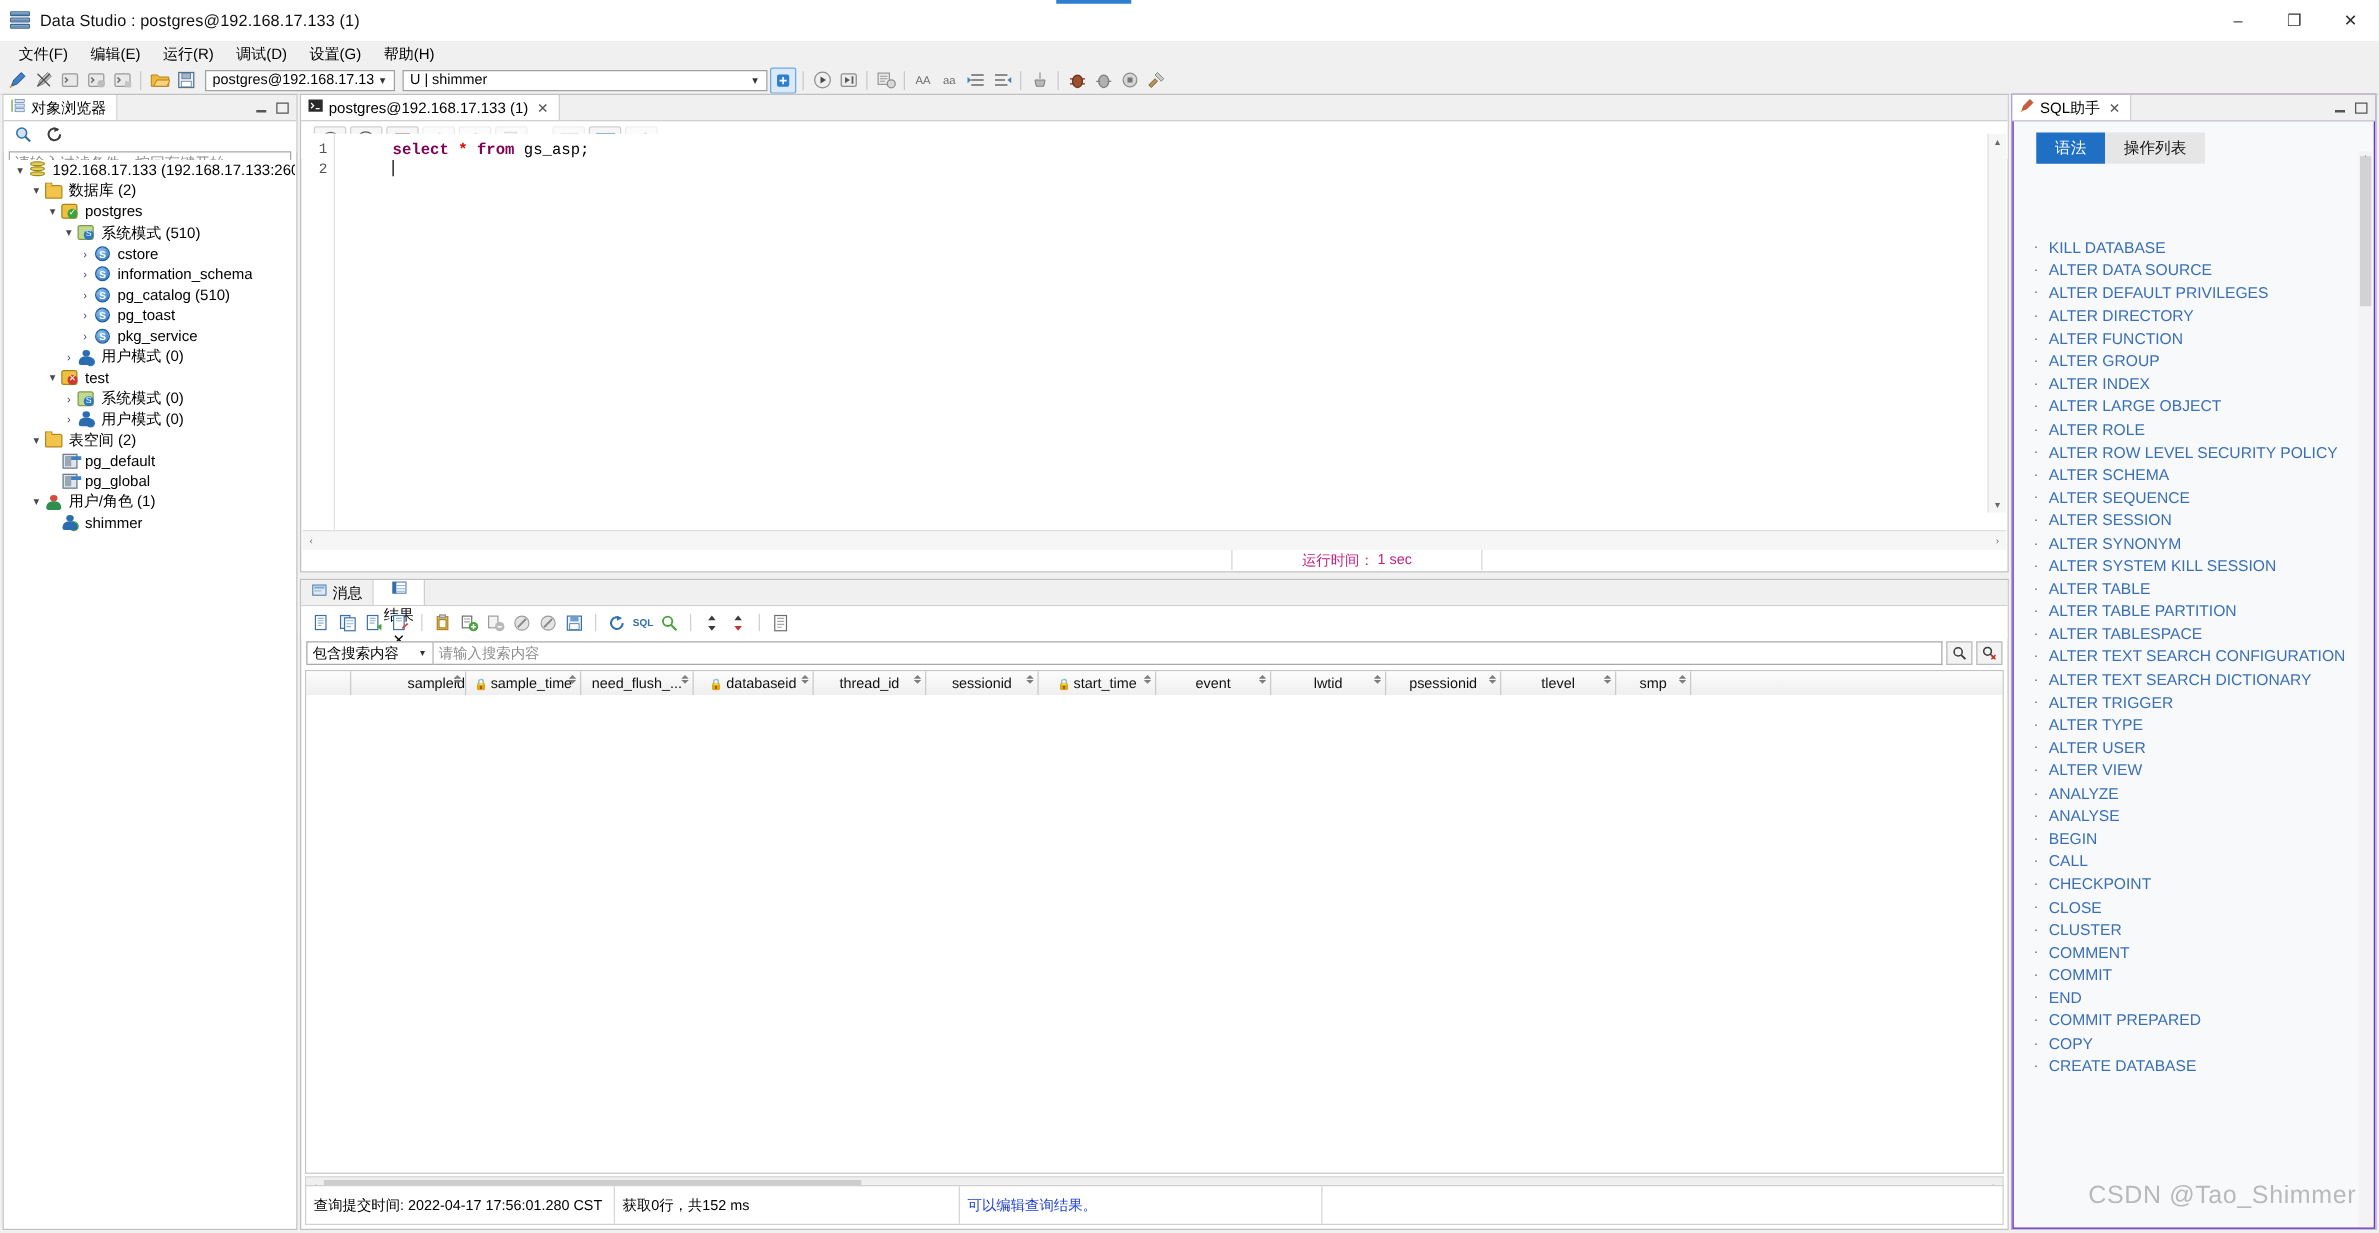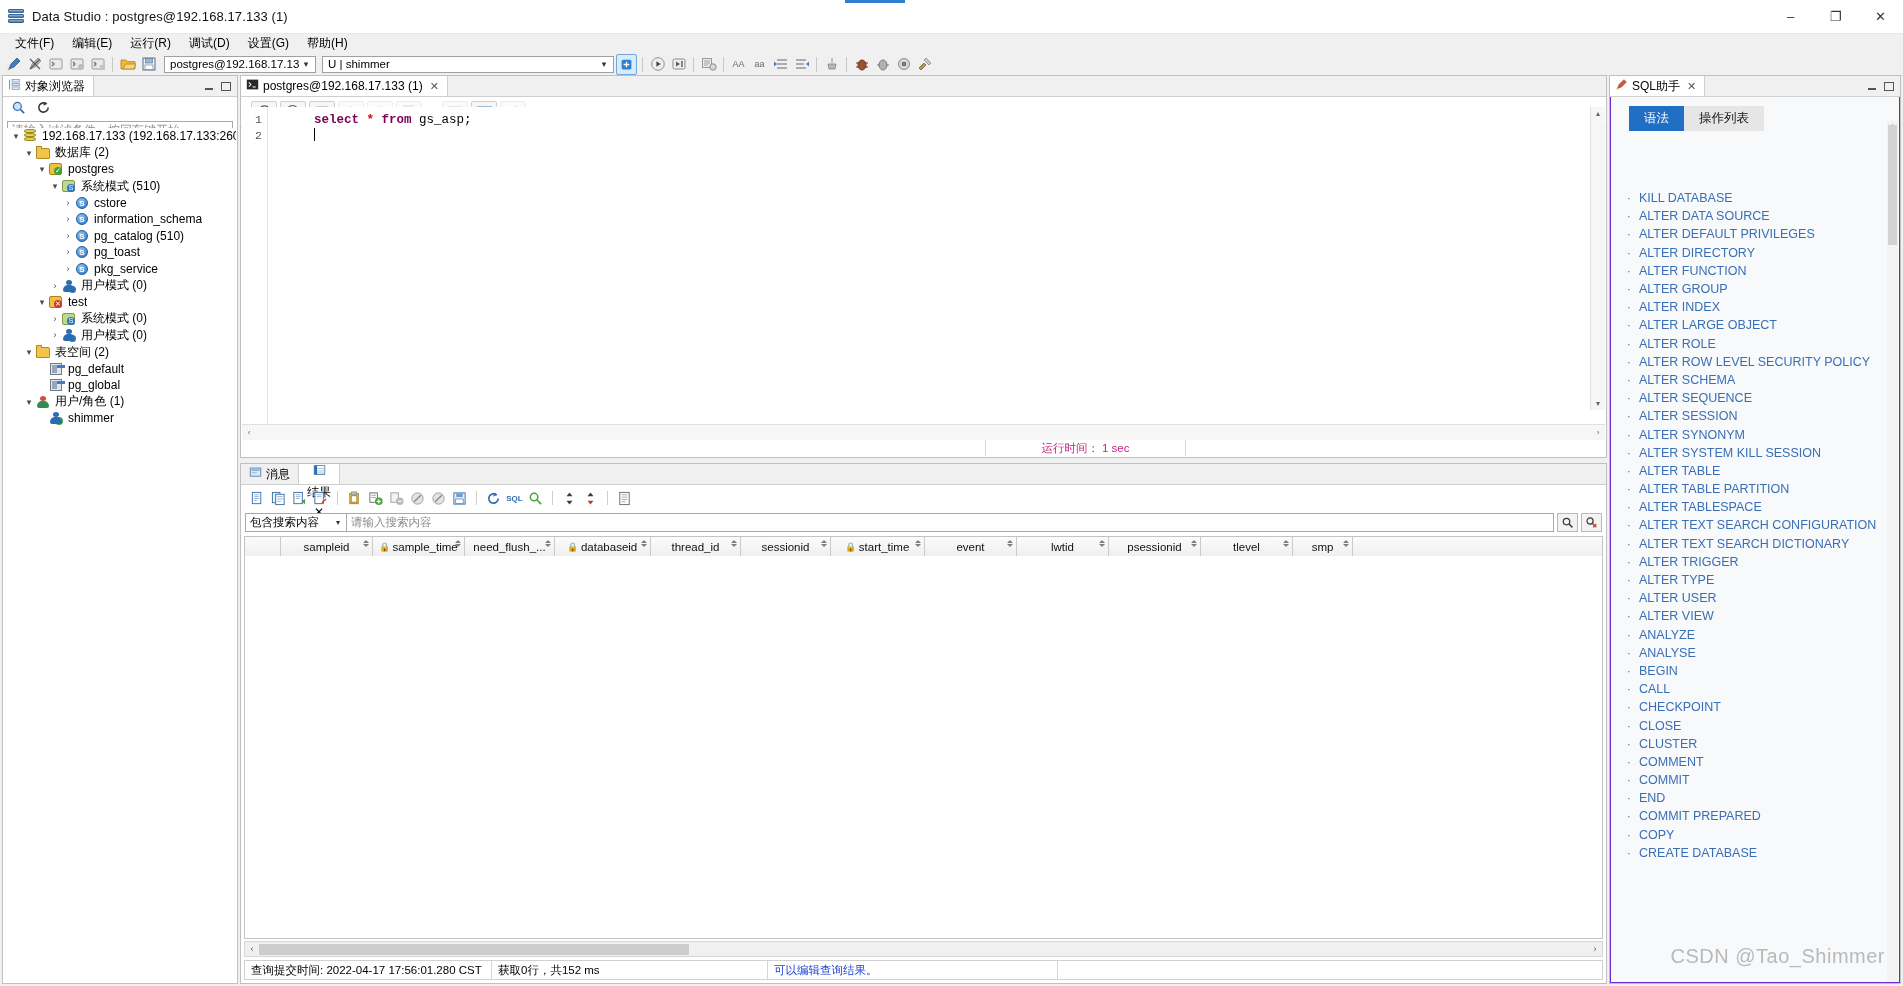--- a/index.html
+++ b/index.html
@@ -167,21 +167,21 @@
   .gcell .sortarrows{position:absolute;right:3px;top:3px;display:flex;flex-direction:column;gap:1px;}
   .gcell .sortarrows i{width:0;height:0;border-left:3px solid transparent;border-right:3px solid transparent;}
   .gcell .sortarrows i:first-child{border-bottom:3px solid #7d7d7d;}
   .gcell .sortarrows i:last-child{border-top:3px solid #7d7d7d;}
   .gbody{position:absolute;left:0;right:0;top:19px;bottom:0;background:#fff;}
   .res-hscroll{position:absolute;left:3px;right:3px;bottom:26px;height:16px;background:#f0f0f0;
                border:1px solid #d6d6d6;display:flex;align-items:center;box-sizing:border-box;}
   .res-hscroll .thumb{position:absolute;left:14px;top:2px;height:11px;width:430px;background:#cdcdcd;}
   .res-hscroll .ar{width:14px;text-align:center;font-size:9px;color:#555;}
   .res-hscroll .ar.right{margin-left:auto;}
-  .statusbar{position:absolute;left:3px;right:3px;bottom:3px;height:20px;background:#fff;
+  .statusbar{position:absolute;left:3px;right:3px;bottom:3px;height:32px;background:#fff;
              border:1px solid #d0d0d0;display:flex;align-items:stretch;box-sizing:border-box;font-size:11.5px;}
   .st-cell{display:flex;align-items:center;padding:0 6px;border-right:1px solid #d6d6d6;box-sizing:border-box;}
   .st-a{width:247px;}
   .st-b{width:276px;}
   .st-c{width:290px;color:#1d3fd0;}
   .st-d{flex:1;border-right:none;}
 
   
   #sql-assistant{right:2px;top:0;width:292px;bottom:2px;background:#6d28d9;}
   .asst-head{height:20px;background:#f0f0f0;display:flex;align-items:stretch;border-bottom:1px solid #cfcfcf;}
@@ -828,21 +828,21 @@
               <path d="M10 10l4 4M14 10l-4 4" stroke="#c7352a" stroke-width="1.5"></path>
             </svg>
         </div>
       </div>
 
       <div class="grid">
         <div class="ghead" id="grid-head">
             <div class="gcell" style="width: 36px; flex: 0 0 36px;">
               <span></span>
             </div>
-            <div class="gcell" style="width: 92px; flex: 0 0 92px;">
+            <div class="gcell" style="width: 92px; flex: 0 0 92px; justify-content: flex-end;">
               <span>sampleid</span>
               <span class="sortarrows">
                 <i></i>
                 <i></i>
               </span>
             </div>
             <div class="gcell" style="width: 92px; flex: 0 0 92px;">
               <span class="lock">🔒</span>
               <span>sample_time</span>
               <span class="sortarrows">

